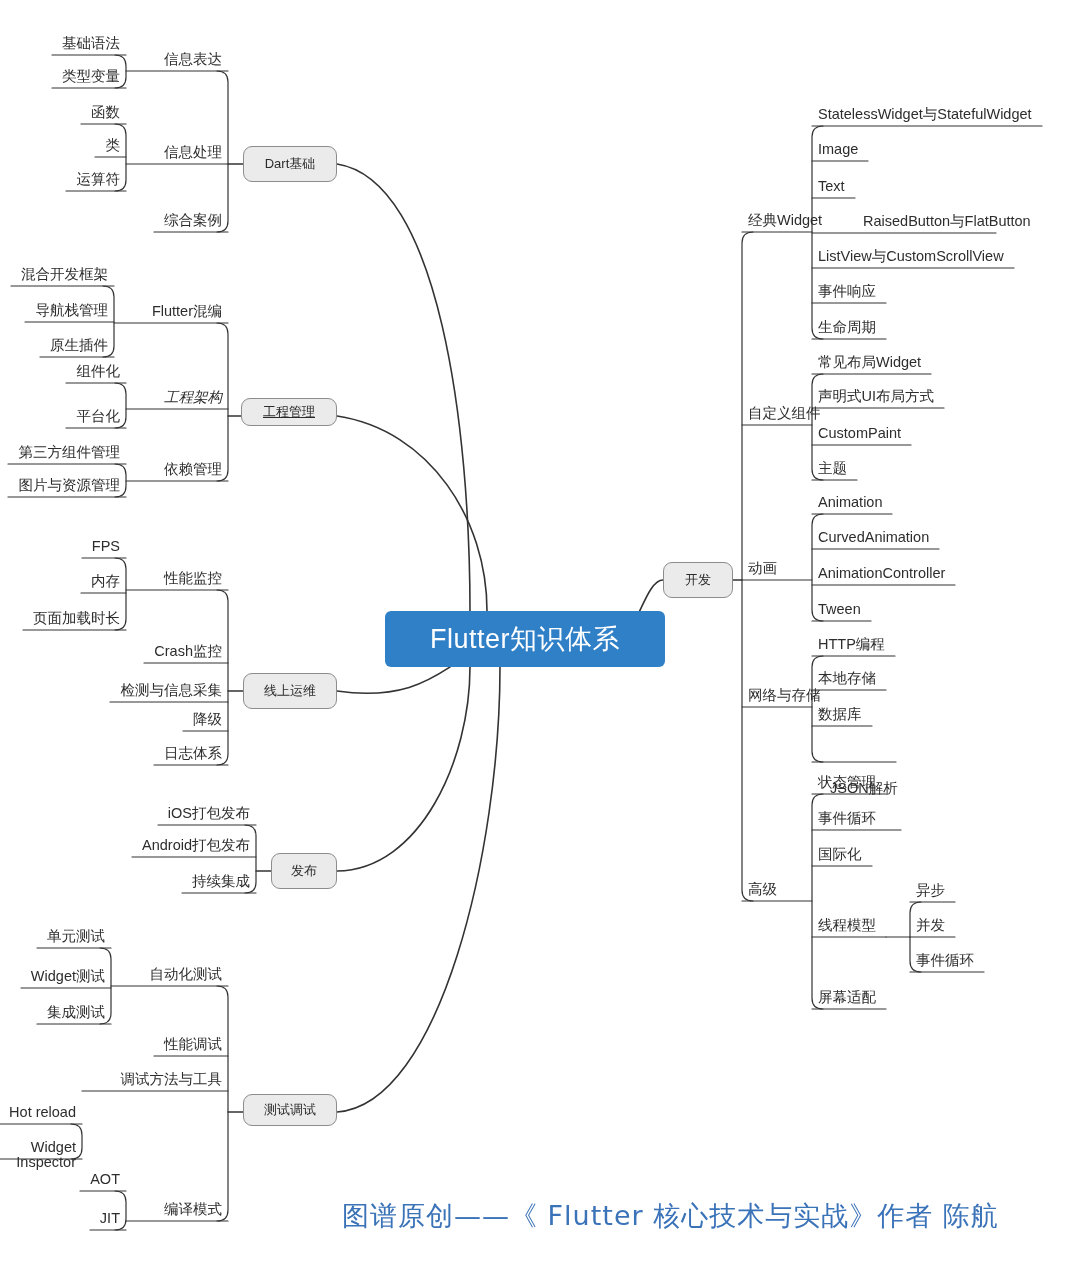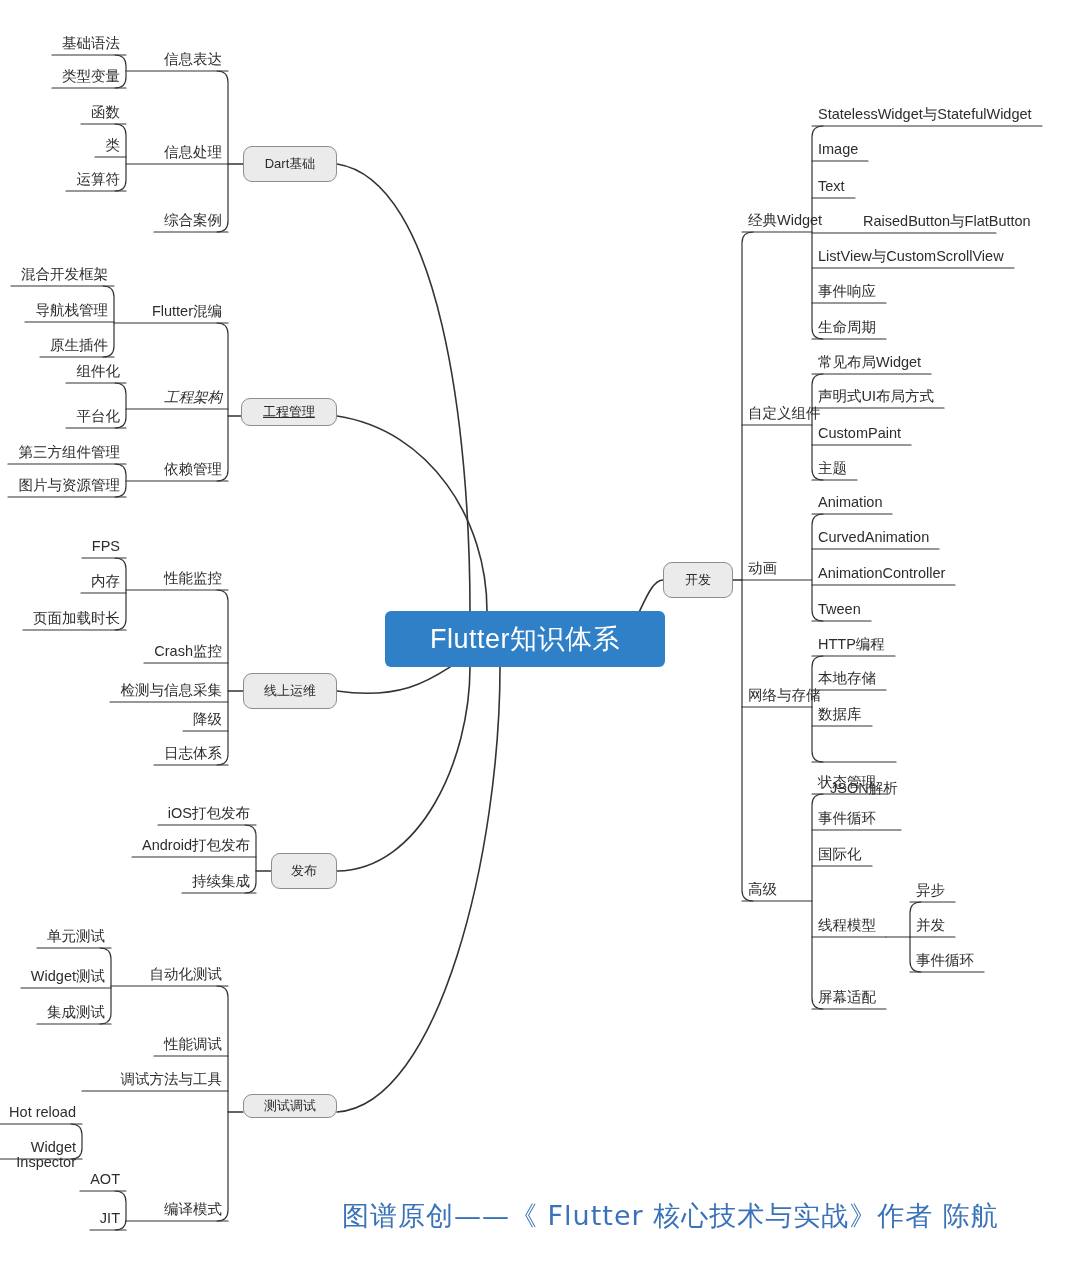--- a/index.html
+++ b/index.html
@@ -167,21 +167,21 @@
       <div class="txt left" style="position: absolute; top: 574px; right: 960px;">内存</div>
       <div class="txt left" style="position: absolute; top: 611px; right: 960px;">页面加载时长</div>
       <div class="txt left" style="position: absolute; top: 644px; right: 858px;">Crash监控</div>
       <div class="txt left" style="position: absolute; top: 683px; right: 858px;">检测与信息采集</div>
       <div class="txt left" style="position: absolute; top: 712px; right: 858px;">降级</div>
       <div class="txt left" style="position: absolute; top: 746px; right: 858px;">日志体系</div>
       <div class="node l1-node" style="left: 271px; top: 853px; width: 66px; height: 36px;">发布</div>
       <div class="txt left" style="position: absolute; top: 806px; right: 830px;">iOS打包发布</div>
       <div class="txt left" style="position: absolute; top: 838px; right: 830px;">Android打包发布</div>
       <div class="txt left" style="position: absolute; top: 874px; right: 830px;">持续集成</div>
-      <div class="node l1-node" style="left: 243px; top: 1094px; width: 94px; height: 24px;">测试调试</div>
+      <div class="node l1-node" style="left: 243px; top: 1094px; width: 94px; height: 32px;">测试调试</div>
       <div class="txt left" style="position: absolute; top: 967px; right: 858px;">自动化测试</div>
       <div class="txt left" style="position: absolute; top: 929px; right: 975px;">单元测试</div>
       <div class="txt left" style="position: absolute; top: 969px; right: 975px;">Widget测试</div>
       <div class="txt left" style="position: absolute; top: 1005px; right: 975px;">集成测试</div>
       <div class="txt left" style="position: absolute; top: 1037px; right: 858px;">性能调试</div>
       <div class="txt left" style="position: absolute; top: 1072px; right: 858px;">调试方法与工具</div>
       <div class="txt left" style="position: absolute; top: 1105px; right: 1004px;">Hot reload</div>
       <div class="txt left" style="position: absolute; top: 1140px; right: 1004px;">Widget Inspector</div>
       <div class="txt left" style="position: absolute; top: 1202px; right: 858px;">编译模式</div>
       <div class="txt left" style="position: absolute; top: 1172px; right: 960px;">AOT</div>

